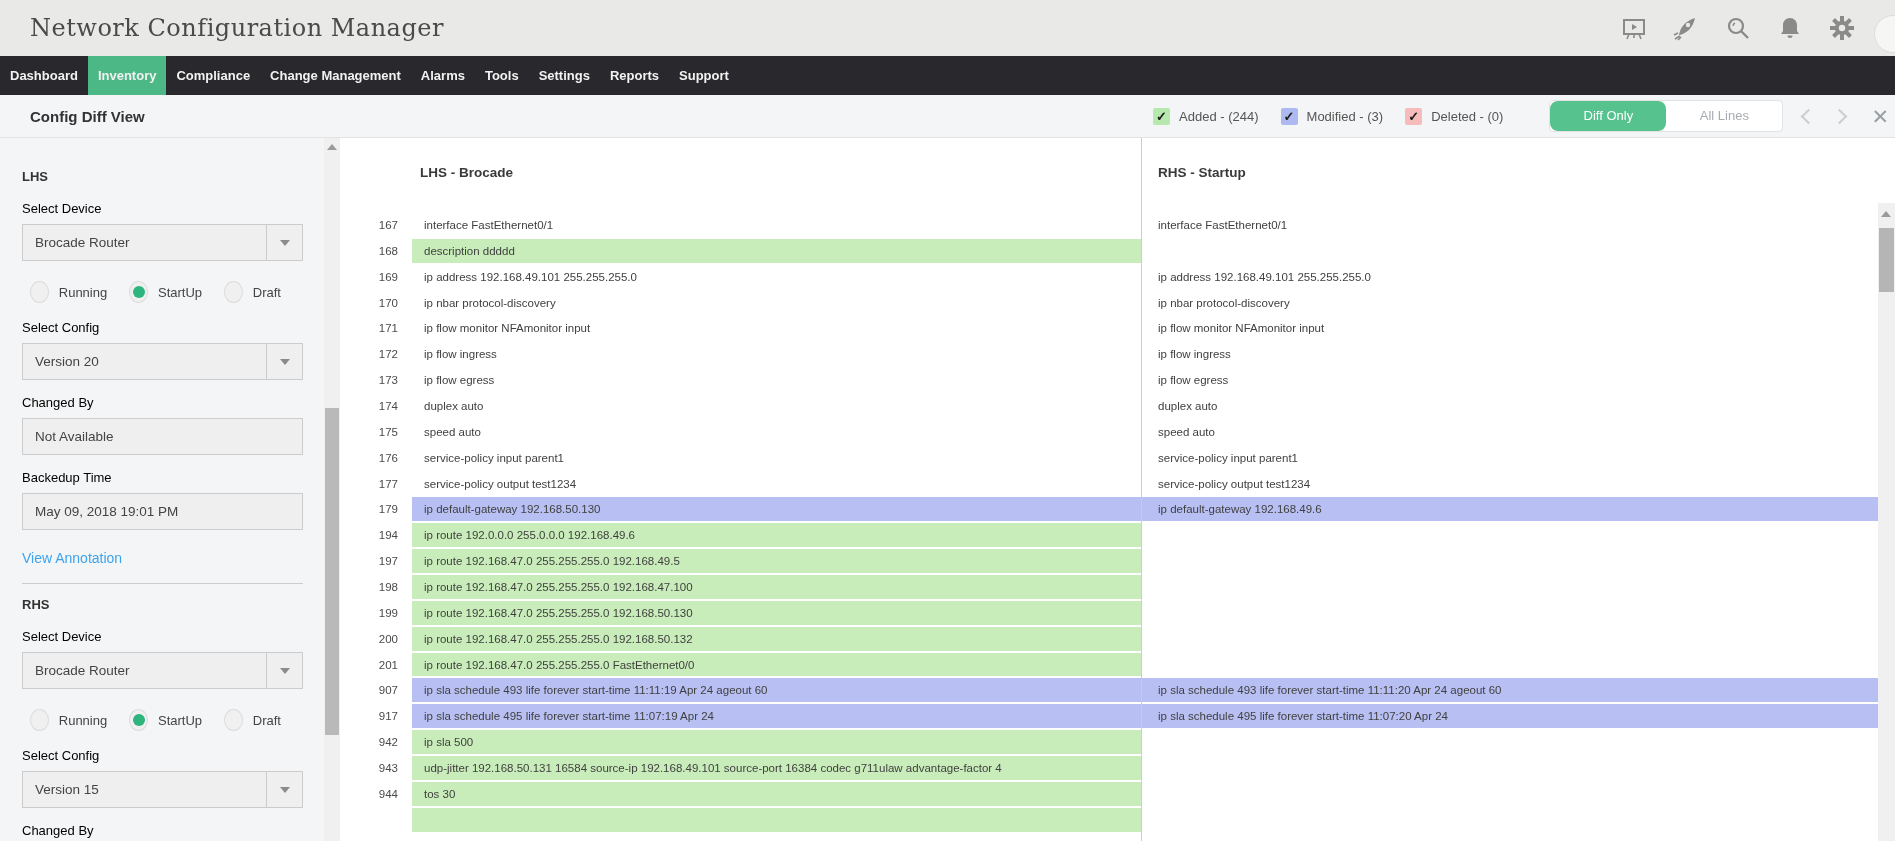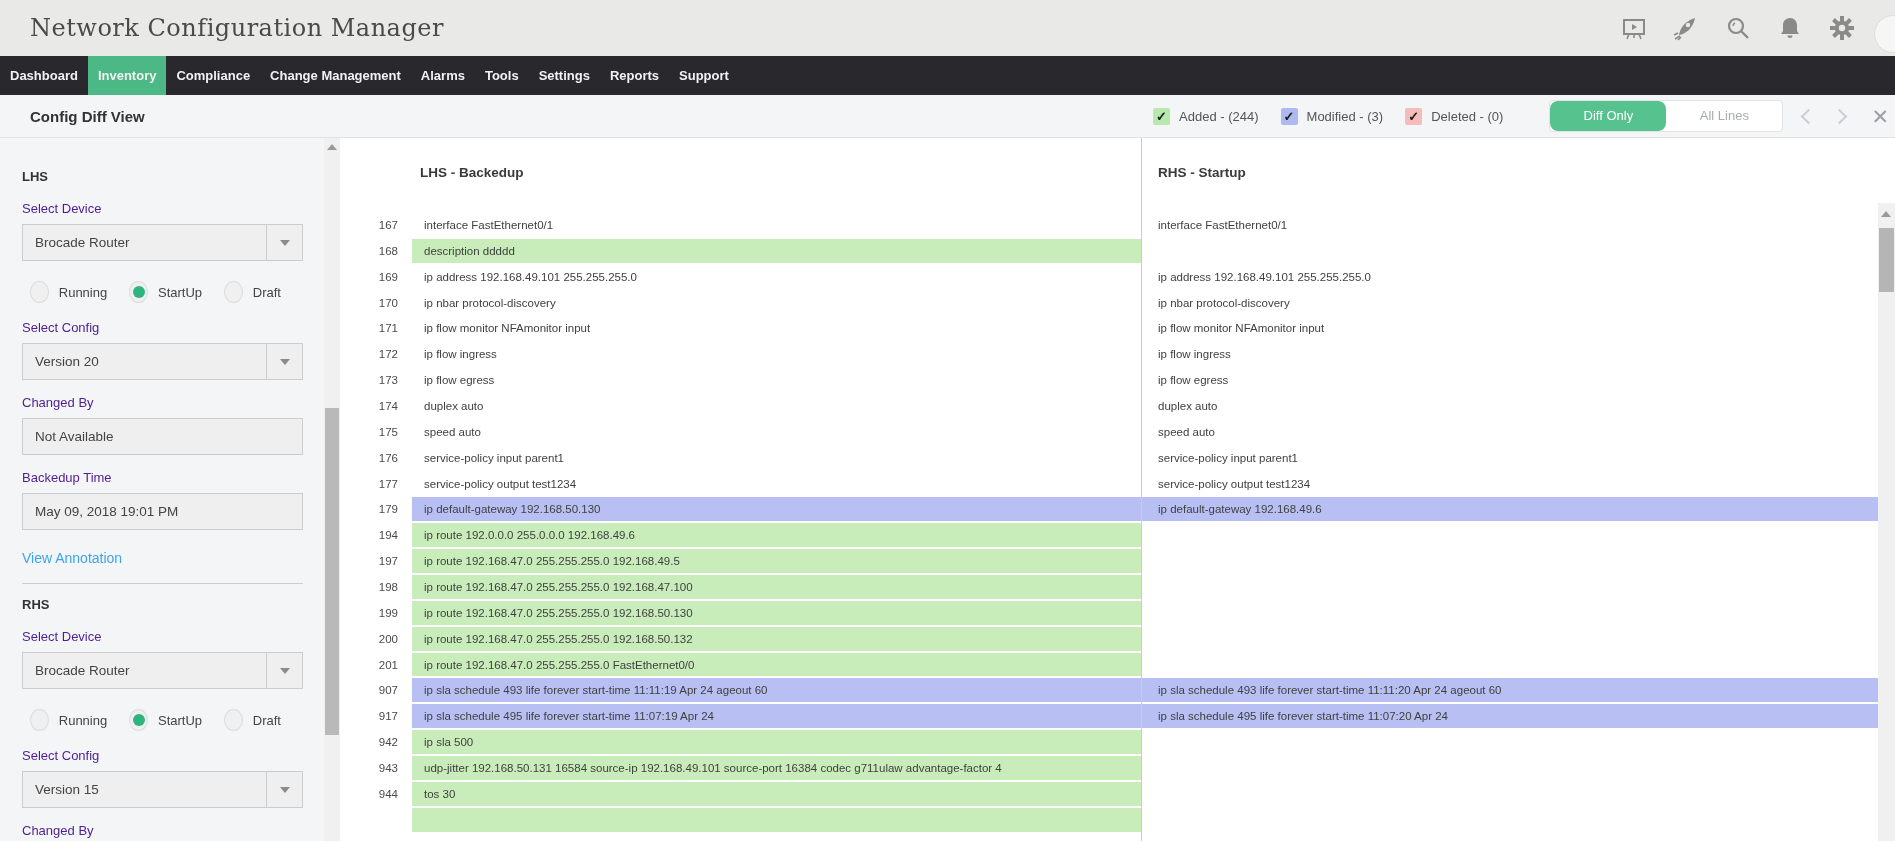--- a/index.html
+++ b/index.html
@@ -41,21 +41,21 @@
   .chev.left { transform:rotate(-135deg); } .chev.right { transform:rotate(45deg); }
   .close-x { font-size:21px; color:#9b9fa4; cursor:pointer; margin-left:6px; line-height:1; }
 
   
   .content { display:flex; height:703px; }
 
   
   .sidebar { width:324px; background:#f4f5f6; padding:0 0 0 22px; position:relative; }
   .sb-inner { width:281px; }
   .sec-title { font-size:13px; font-weight:bold; color:#333; margin-top:31px; }
-  .sb-label { font-size:13px; color:#4c1d95; margin-top:17px; }
+  .sb-label { font-size:13px; color:#000000; margin-top:17px; }
   .dropdown { margin-top:8px; height:37px; background:#efefef; border:1px solid #ccc;
     display:flex; align-items:center; cursor:pointer; }
   .dd-value { flex:1; font-size:13.5px; color:#444; padding-left:12px; }
   .dd-arrow-box { width:36px; height:100%; border-left:1px solid #ccc; display:flex;
     align-items:center; justify-content:center; }
   .dd-caret { width:0; height:0; border-left:5px solid transparent; border-right:5px solid transparent;
     border-top:6px solid #8b8b8b; }
   .field { margin-top:8px; height:37px; background:#efefef; border:1px solid #ccc;
     font-size:13.5px; color:#444; display:flex; align-items:center; padding-left:12px; }
   .radio-row { display:flex; align-items:center; margin-top:20px; padding-left:8px; }
@@ -275,21 +275,21 @@
     </div>
   </div>
 
   <div class="sb-scroll">
     <div class="scroll-up"></div>
     <div class="sb-thumb"></div>
   </div>
 
   <div class="diff-area">
     <div class="v-divider"></div>
-    <div class="col-header lhs">LHS - Backedup</div>
+    <div class="col-header lhs">LHS - Brocade</div>
     <div class="col-header rhs">RHS - Startup</div>
     <div class="diff-rows">
         <div class="diff-row">
           <div class="ln">167</div>
           <div class="lcell none">interface FastEthernet0/1</div>
           <div class="rcell none">interface FastEthernet0/1</div>
         </div>
         <div class="diff-row">
           <div class="ln">168</div>
           <div class="lcell added">description ddddd</div>

